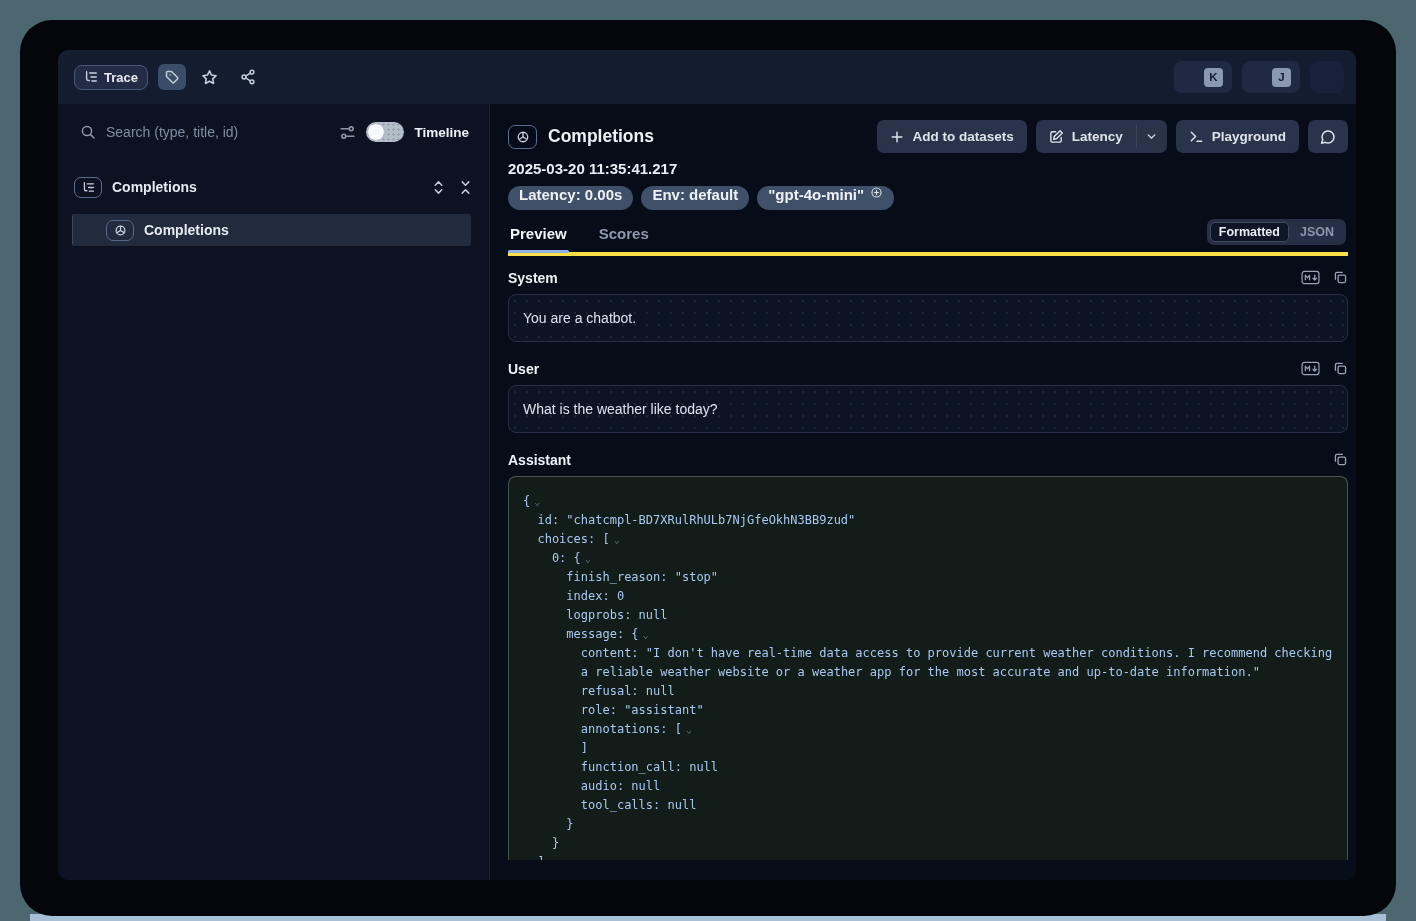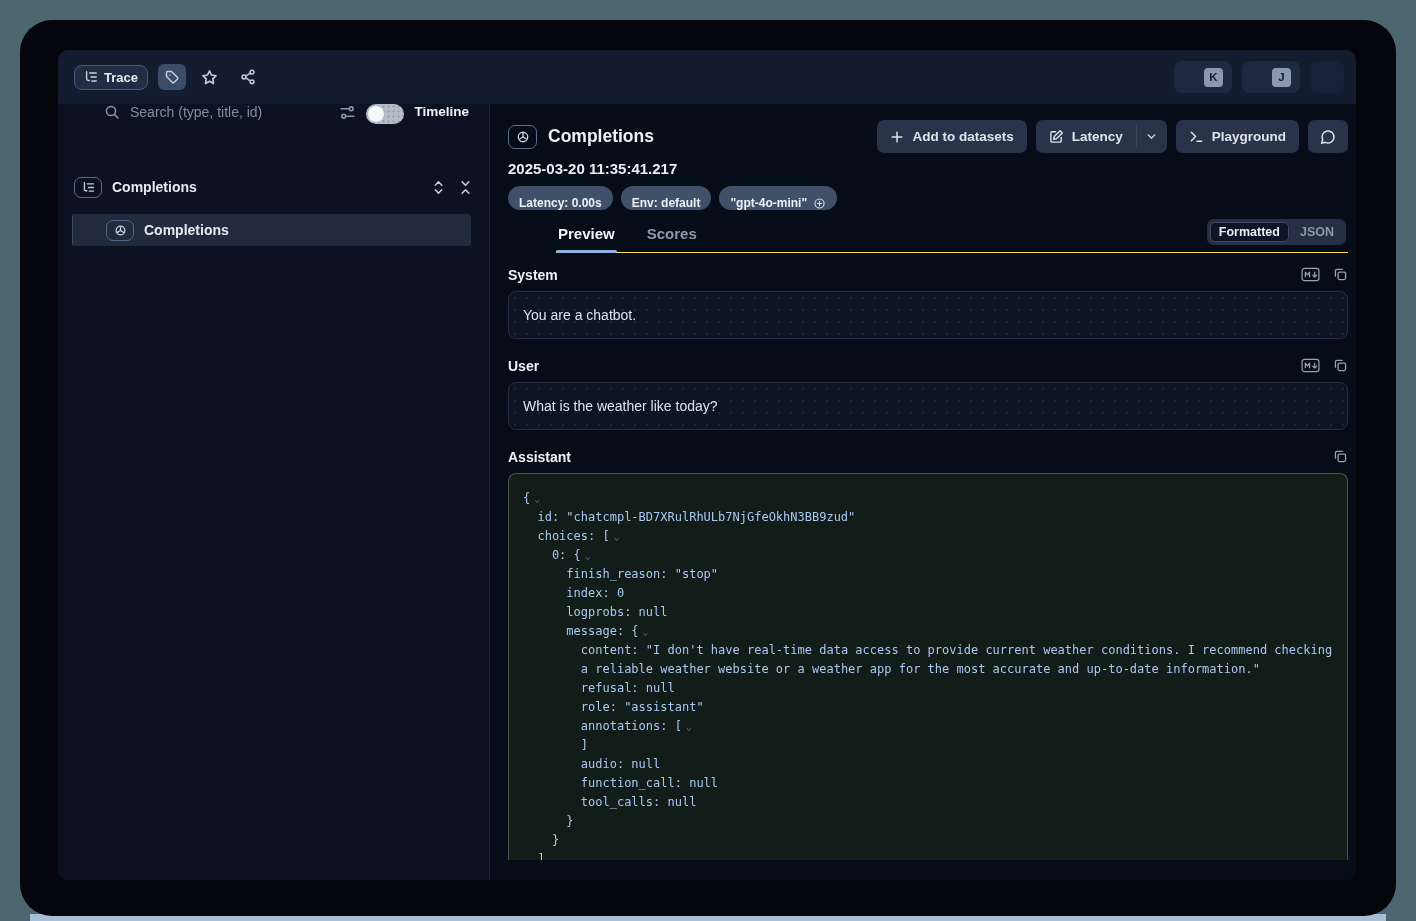--- a/index.html
+++ b/index.html
@@ -56,21 +56,21 @@
   .trash-btn {
     width:34px; height:32px; border:none; border-radius:8px; background:#18213a;
     display:flex; align-items:center; justify-content:center; cursor:pointer; color:#c6cfdb;
   }
 
   
   .body-row { flex:1; display:flex; min-height:0; }
 
   
   .sidebar { width:432px; flex:0 0 432px; background:#0c1222; border-right:1px solid #1c2536; }
-  .search-row { height:56px; display:flex; align-items:flex-start; padding:0 20px 0 22px; gap:10px;margin-left:24px; }
+  .search-row { height:56px; display:flex; align-items:center; padding:0 20px 0 22px; gap:10px; }
   .search-row svg { stroke:#8a96a9; flex:0 0 auto; }
   .search-input {
     flex:1; min-width:0; background:transparent; border:none; outline:none;
     color:#dfe5ee; font-size:14px; font-family:"Liberation Sans", sans-serif;
   }
   .search-input::placeholder { color:#808da1; }
   .toggle {
     width:38px; height:20px; border-radius:10px; background:#b4bec9; position:relative; cursor:pointer; flex:0 0 auto;
     background-image: radial-gradient(#9aa5b2 1px, transparent 1.2px); background-size:5px 5px;
   }
@@ -113,26 +113,26 @@
   .split-btn { display:flex; align-items:stretch; background:#29344b; border-radius:7px; }
   .split-btn .btn { background:transparent; }
   .split-divider { width:1px; background:#3b465c; margin:5px 0; }
   .split-chevron { width:30px; display:flex; align-items:center; justify-content:center; background:transparent; border:none; color:#dde3eb; cursor:pointer; border-radius:0 7px 7px 0; }
   .comment-btn { width:40px; justify-content:center; padding:0; }
 
   .timestamp { margin-top:7px; color:#e8edf3; font-size:15px; font-weight:bold; }
 
   .badge-row { margin-top:9px; display:flex; gap:8px; align-items:center; }
   .chip {
-    display:flex; align-items:flex-end; gap:6px; height:24px; padding:0 11px;
-    background:#3f5068; border-radius:12px; color:#eef2f7; font-size:12px; font-weight:bold; cursor:default;
+    display:flex; align-items:flex-start; gap:6px; height:24px; padding:0 11px;
+    background:#3f5068; border-radius:12px; color:#eef2f7; font-size:15px; font-weight:bold; cursor:default;
   }
   .chip svg { stroke:#d7dee8; }
 
-  .tabs-row { margin-top:9px; display:flex; align-items:flex-end; border-bottom:1px solid #fde047; padding-right:2px;margin-left:48px; }
+  .tabs-row { margin-top:9px; display:flex; align-items:flex-end; border-bottom:4px solid #fde047; padding-right:2px; }
   .tab { position:relative; padding:4px 2px 10px 2px; margin-right:28px; font-size:15px; font-weight:bold; color:#8d9aad; cursor:pointer; }
   .tab.active { color:#f2f5f9; }
   .tab.active::after { content:""; position:absolute; left:0; right:0; bottom:-1px; height:3px; border-radius:2px; background:#8fb3e3; }
   .seg-control {
     margin-left:auto; margin-bottom:7px; display:flex; align-items:center;
     background:#262f45; border-radius:7px; padding:3px; gap:2px;
   }
   .seg { border:none; background:transparent; color:#8b98ad; font-size:12.5px; font-weight:bold; padding:3px 9px; border-radius:5px; cursor:pointer; font-family:"Liberation Sans", sans-serif; }
   .seg.active { background:#0d1526; border:1px solid #3f4a61; color:#e8edf4; padding:2px 8px; }
 
@@ -426,23 +426,23 @@
             <div class="code-line" style="padding-left: 8ch;"><span>content: "I don't have real-time data access to provide current weather conditions. I recommend checking a reliable weather website or a weather app for the most accurate and up-to-date information."</span></div>
 
             <div class="code-line" style="padding-left: 8ch;"><span>refusal: null</span></div>
 
             <div class="code-line" style="padding-left: 8ch;"><span>role: "assistant"</span></div>
 
             <div class="code-line" style="padding-left: 8ch;"><span>annotations: [</span><span class="caret">⌄</span></div>
 
             <div class="code-line" style="padding-left: 8ch;"><span>]</span></div>
 
+            <div class="code-line" style="padding-left: 8ch;"><span>function_call: null</span></div>
+
             <div class="code-line" style="padding-left: 8ch;"><span>audio: null</span></div>
-
-            <div class="code-line" style="padding-left: 8ch;"><span>function_call: null</span></div>
 
             <div class="code-line" style="padding-left: 8ch;"><span>tool_calls: null</span></div>
 
             <div class="code-line" style="padding-left: 6ch;"><span>}</span></div>
 
             <div class="code-line" style="padding-left: 4ch;"><span>}</span></div>
 
             <div class="code-line" style="padding-left: 2ch;"><span>]</span></div>
 
           </div>

